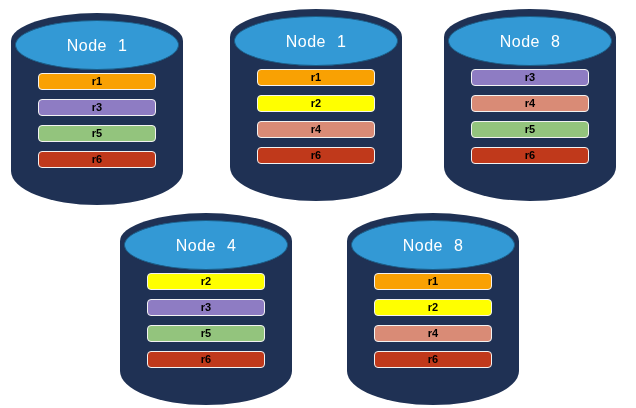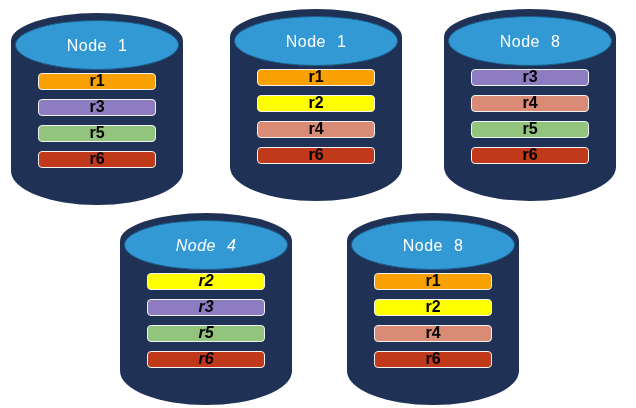--- a/index.html
+++ b/index.html
@@ -17,21 +17,21 @@
   }
   .cylinder {
     position: absolute;
     width: 172px;
     height: 192px;
   }
   
   .n1 { left: 11px;  top: 13px; }
   .n2 { left: 230px; top: 9px; }
   .n3 { left: 444px; top: 9px; }
-  .n4 { left: 120px; top: 213px; font-style: italic; }
+  .n4 { left: 120px; top: 213px; }
   .n5 { left: 347px; top: 213px; }
 
   .cyl-body {
     position: absolute;
     inset: 0;
     background: var(--body, #1F3154);
     border-radius: 86px 86px 86px 86px / 28px 28px 34px 34px;
   }
   .cyl-top {
     position: absolute;
@@ -60,21 +60,21 @@
     top: 60px;
     display: flex;
     flex-direction: column;
     gap: 9px;
   }
   .bar {
     height: 15px;
     border-radius: 4px;
     border: 1px solid var(--bar_border, #F2F2F2);
     color: var(--bar_text, #000000);
-    font-size: 16px;
+    font-size: 11px;
     font-weight: bold;
     text-align: center;
     line-height: 14px;
   }
 </style>
 </head>
 <body>
 
 <div class="canvas">
 

